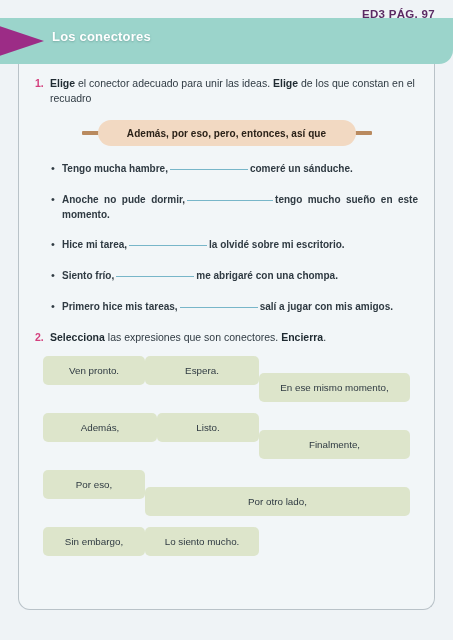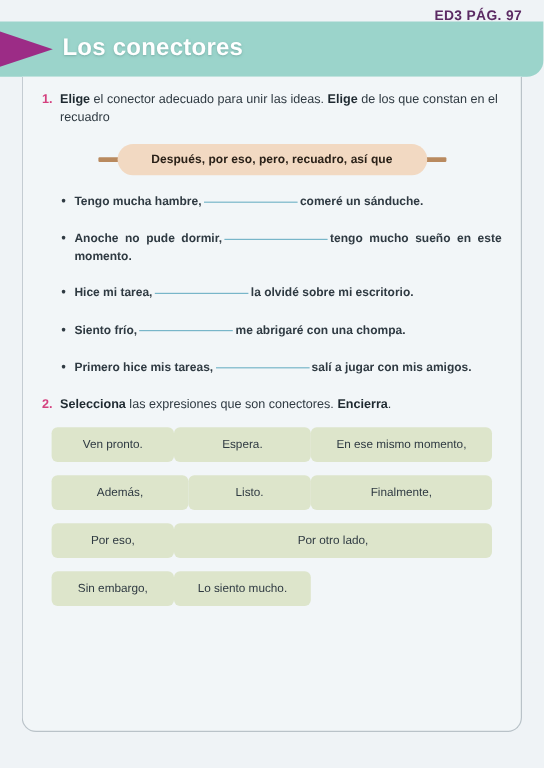--- a/index.html
+++ b/index.html
@@ -51,21 +51,21 @@
     border-top: 16px solid transparent;
     border-bottom: 16px solid transparent;
     border-left: 48px solid #9c2c86;
     z-index: 4;
   }
 
   .header-title {
     position: absolute;
     left: 52px;
     top: 29px;
-    font-size: 20px;
+    font-size: 13px;
     font-weight: bold;
     color: #ffffff;
     letter-spacing: 0.2px;
     text-shadow: 0 1px 2px rgba(90,140,135,0.55);
     z-index: 6;
   }
 
   
   .panel {
     position: absolute;
@@ -189,21 +189,21 @@
     display: flex;
     align-items: center;
     justify-content: center;
     font-size: 9.8px;
     color: #2f3a42;
     text-align: center;
     padding: 0 4px;
   }
   .card.c1 { flex: 0 0 102px; }
   .card.c2 { flex: 0 0 114px; }
-  .card.c3 { flex: 1; }
+  .card.c3 { flex: 1; margin-top: 17px; }
 </style>
 </head>
 <body>
 
 <div class="page">
 
   <div class="header-band"></div>
   <div class="page-code">ED3 PÁG. 97</div>
   <div class="arrow-mark"></div>
   <div class="header-title">Los conectores</div>
@@ -213,21 +213,21 @@
 
       <div class="ex-head">
         <span class="ex-num">1.</span>
         <span class="ex-text"><b>Elige</b><span> el conector adecuado para unir las ideas. </span><b>Elige</b><span> de los que constan en el recuadro</span></span>
       </div>
 
       <div class="ribbon-wrap">
         <span class="ribbon-tail left"></span>
         <span class="ribbon-tail right"></span>
         <div class="ribbon-body">
-          <span class="ribbon-text">Después, por eso, pero, recuadro, así que</span>
+          <span class="ribbon-text">Además, por eso, pero, entonces, así que</span>
         </div>
       </div>
 
       <div class="bullets">
 
         <div class="bullet-row">
           <span class="bullet-dot">•</span>
           <span class="bullet-text"><span>Tengo mucha hambre,</span><span class="blank"></span><span>comeré un sánduche.</span></span>
         </div>
 

